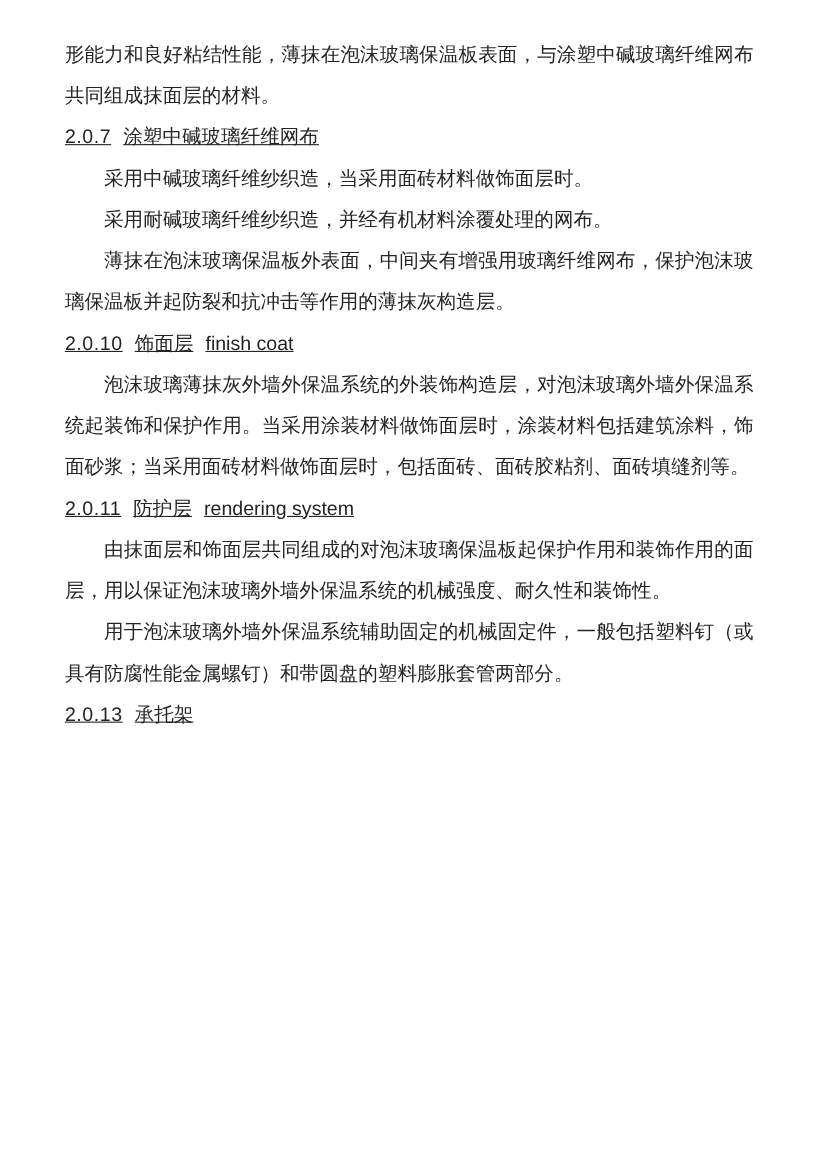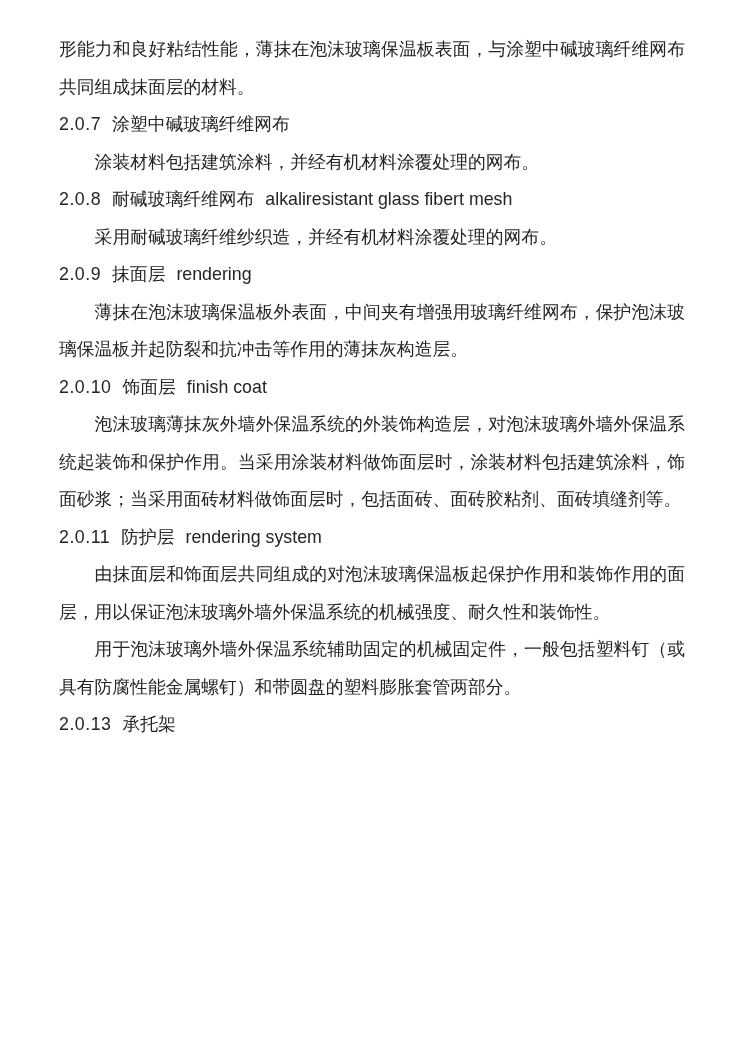--- a/index.html
+++ b/index.html
@@ -39,20 +39,21 @@
   .definition {
     text-indent: 2em;
   }
   .term-heading {
     margin: 0;
     white-space: nowrap;
     text-align: left;
     font-weight: normal;
     font-size: 17.8px;
     line-height: 37.5px;
+    text-decoration: underline;
   }
   .term-number {
     margin-right: 11px;
     letter-spacing: 0.5px;
   }
   .term-en {
     margin-left: 11px;
   }
   .chapter-heading {
     position: absolute;
@@ -73,26 +74,24 @@
 </head>
 <body style="background: rgb(255, 255, 255); color: rgb(36, 36, 36);">
 
 <div class="page">
 
   <div class="content">
 
     <p class="continuation">形能力和良好粘结性能，薄抹在泡沫玻璃保温板表面，与涂塑中碱玻璃纤维网布共同组成抹面层的材料。</p>
 
     <h3 class="term-heading"><span class="term-number">2.0.7</span><span class="term-cn">涂塑中碱玻璃纤维网布</span><span class="term-en"></span></h3>
-    <p class="definition">涂装材料包括建筑涂料，并经有机材料涂覆处理的网布。</p>
+    <p class="definition">采用中碱玻璃纤维纱织造，当采用面砖材料做饰面层时。</p>
 
-    <h3 class="term-heading"><span class="term-number">2.0.8</span><span class="term-cn">耐碱玻璃纤维网布</span><span class="term-en">alkaliresistant glass fibert mesh</span></h3>
     <p class="definition">采用耐碱玻璃纤维纱织造，并经有机材料涂覆处理的网布。</p>
 
-    <h3 class="term-heading"><span class="term-number">2.0.9</span><span class="term-cn">抹面层</span><span class="term-en">rendering</span></h3>
     <p class="definition">薄抹在泡沫玻璃保温板外表面，中间夹有增强用玻璃纤维网布，保护泡沫玻璃保温板并起防裂和抗冲击等作用的薄抹灰构造层。</p>
 
     <h3 class="term-heading"><span class="term-number">2.0.10</span><span class="term-cn">饰面层</span><span class="term-en">finish coat</span></h3>
     <p class="definition">泡沫玻璃薄抹灰外墙外保温系统的外装饰构造层，对泡沫玻璃外墙外保温系统起装饰和保护作用。当采用涂装材料做饰面层时，涂装材料包括建筑涂料，饰面砂浆；当采用面砖材料做饰面层时，包括面砖、面砖胶粘剂、面砖填缝剂等。</p>
 
     <h3 class="term-heading"><span class="term-number">2.0.11</span><span class="term-cn">防护层</span><span class="term-en">rendering system</span></h3>
     <p class="definition">由抹面层和饰面层共同组成的对泡沫玻璃保温板起保护作用和装饰作用的面层，用以保证泡沫玻璃外墙外保温系统的机械强度、耐久性和装饰性。</p>
 
     <p class="definition">用于泡沫玻璃外墙外保温系统辅助固定的机械固定件，一般包括塑料钉（或具有防腐性能金属螺钉）和带圆盘的塑料膨胀套管两部分。</p>
 

